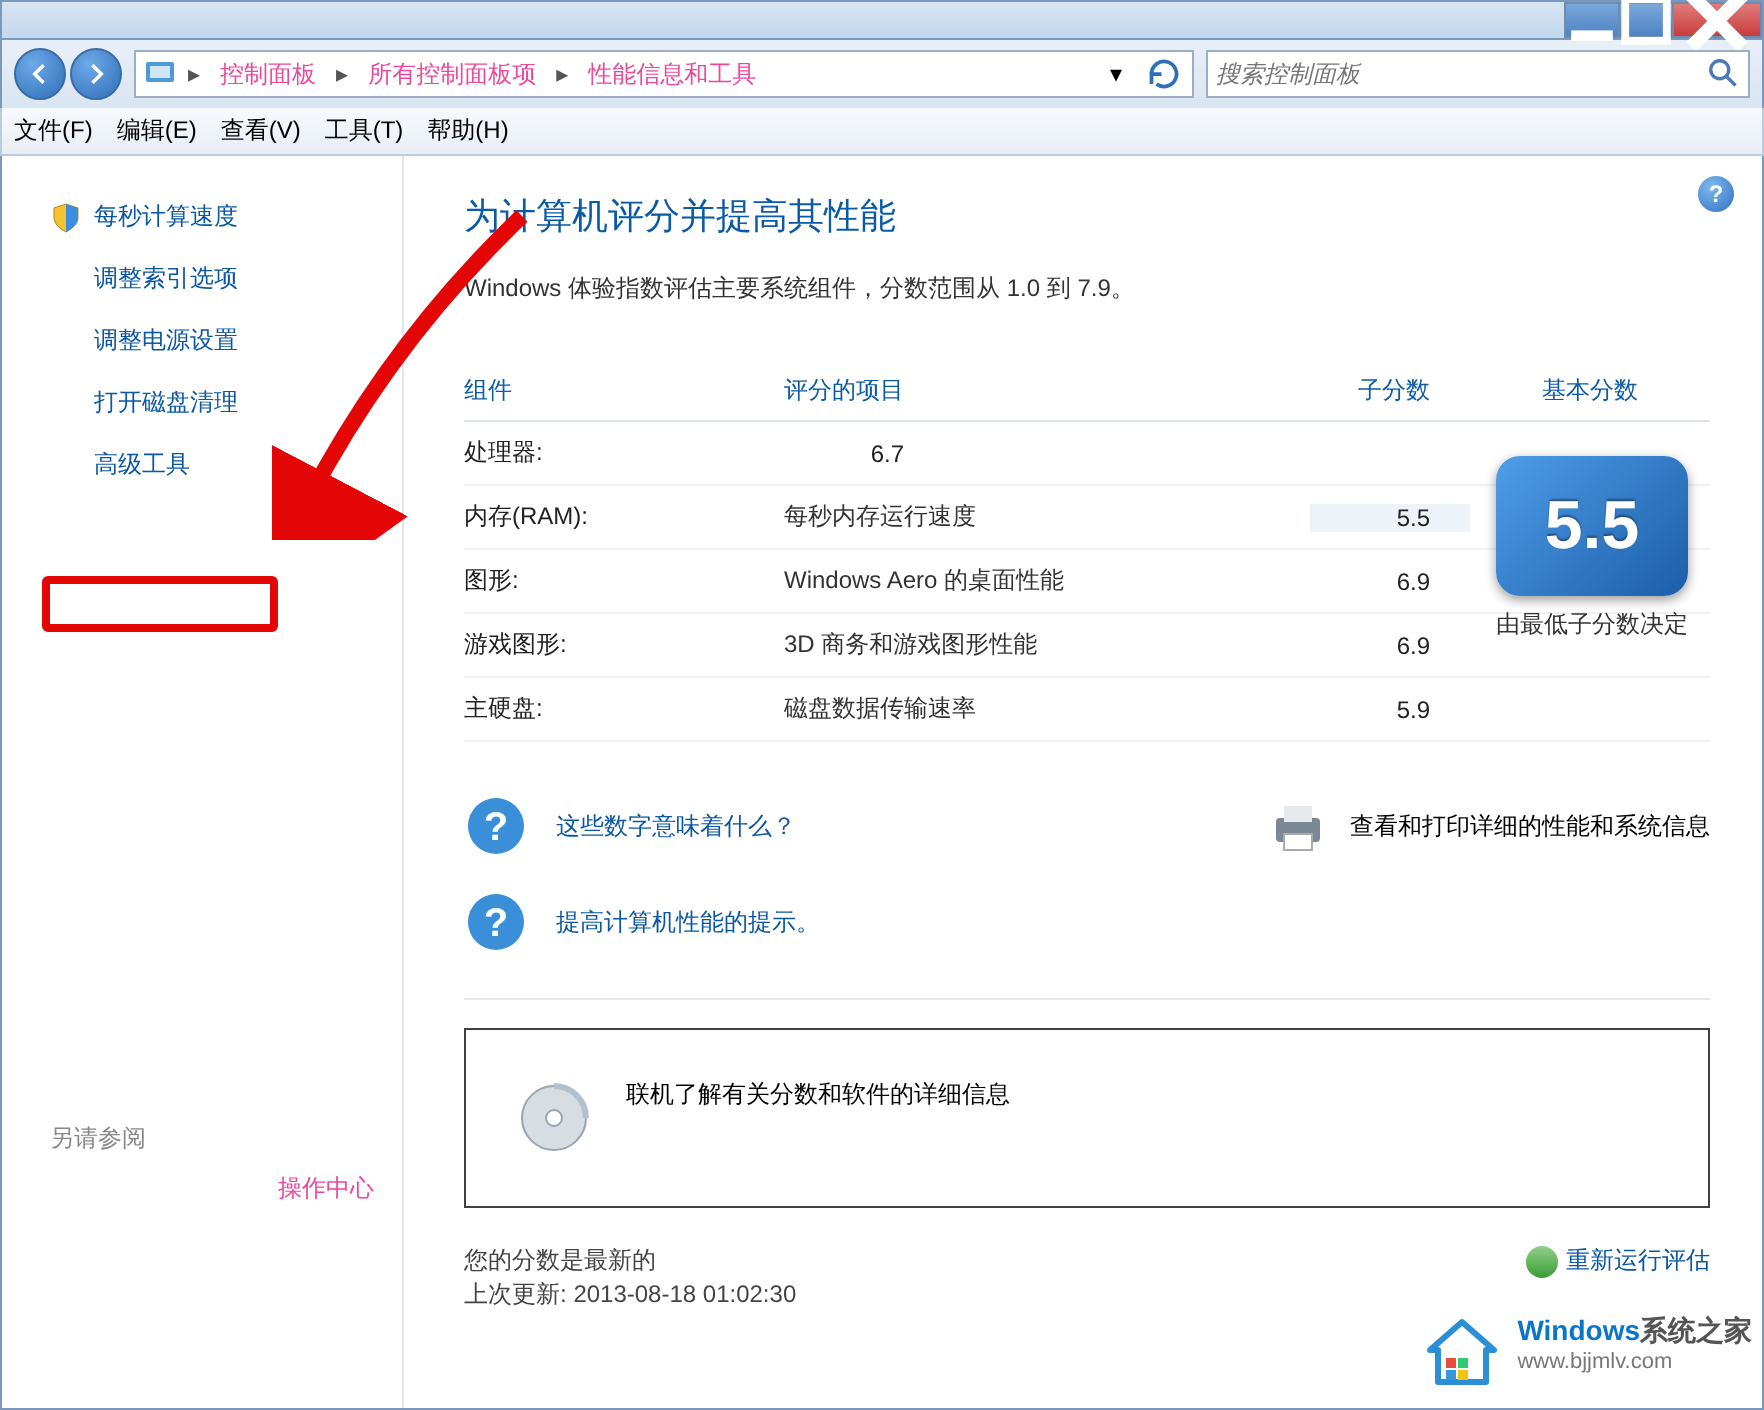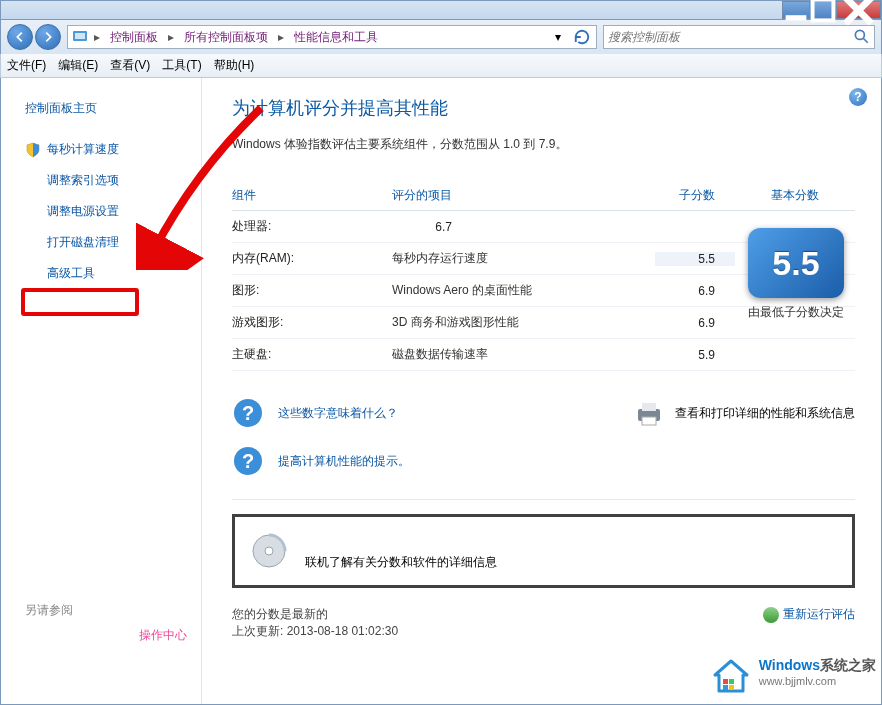--- a/index.html
+++ b/index.html
@@ -12,21 +12,21 @@
 .winbtn.min, .winbtn.max { background: linear-gradient(#79a8db,#4f83c4); }
 .winbtn.close { background: linear-gradient(#e07b7b,#c93c3c); width: 45px; }
 
 
 .addrrow { height: 34px; background: linear-gradient(#e9eff7,#d9e5f2); border-left:1px solid #7a99bd; border-right:1px solid #7a99bd; display: flex; align-items: center; padding: 0 6px; gap: 6px; }
 .navbtns { display: flex; gap: 2px; }
 .navbtn { width: 26px; height: 26px; border-radius: 50%; background: radial-gradient(circle at 35% 30%, #6ea9e8, #2f6fb8); border: 1px solid #3a6ca5; display:flex; align-items:center; justify-content:center; }
 .navbtn svg { width: 14px; height: 14px; }
 .addrbar { flex: 1; height: 24px; background: #fff; border: 1px solid #9daec1; display: flex; align-items: center; padding: 0 4px; gap: 4px; }
 .addr-icon { width: 16px; height: 16px; display:inline-flex; align-items:center; justify-content:center; }
-.crumb { color: #701a75; padding: 2px 4px; }
+.crumb { color: #ec4899; padding: 2px 4px; }
 .crumb-sep { color: #555; padding: 0 2px; }
 .addr-right { margin-left: auto; display:flex; gap:4px; align-items:center; }
 .addr-btn { width: 20px; height: 20px; display:flex; align-items:center; justify-content:center; }
 .searchbox { width: 272px; height: 24px; background: #fff; border: 1px solid #9daec1; display: flex; align-items: center; padding: 0 4px; }
 .searchbox input { border: none; outline: none; flex: 1; font-size: 12px; color: #888; font-style: italic; }
 .searchbox .sicon { width: 18px; color: #4a7ab8; }
 
 
 .menubar { height: 24px; background: linear-gradient(#f7fafd,#e8eef5); border:1px solid #bccbdc; border-top:none; display: flex; align-items: center; padding: 0 6px; gap: 12px; }
 .menubar span { cursor: default; }
@@ -67,21 +67,21 @@
 
 .linksection { margin-top:18px; }
 .linkitem { display:flex; align-items:center; gap:14px; padding:8px 0; }
 .linkitem .icon { width:32px; height:32px; display:flex; align-items:center; justify-content:center; }
 .linkitem a { color:#0b57a4; text-decoration:none; }
 .linkright { display:flex; align-items:center; gap:10px; }
 .two-col-links { display:flex; justify-content:space-between; align-items:center; }
 
 .divider { border:none; border-top:1px solid #e3e8ee; margin:14px 0; }
 
-.infobox { border:3px solid #404040; padding:14px; display:flex; align-items:flex-end; gap:16px; margin-top:8px; }
+.infobox { border:1px solid #404040; padding:24px; display:flex; align-items:flex-start; gap:16px; margin-top:8px; }
 .infobox .icon { width:40px; height:40px; }
 
 .footer { margin-top:18px; color:#444; }
 .footer .rerun { float:right; color:#0b57a4; display:flex; align-items:center; gap:4px; }
 .footer .rerun .ricon { width:16px; height:16px; border-radius:50%; background:linear-gradient(#8fd08a,#3c9b35); display:inline-block; }
 
 
 .arrow-svg { position:absolute; left:136px; top:100px; pointer-events:none; }
 
 
@@ -162,21 +162,20 @@
 <div class="menubar">
   <span>文件(F)</span>
   <span>编辑(E)</span>
   <span>查看(V)</span>
   <span>工具(T)</span>
   <span>帮助(H)</span>
 </div>
 
 <div class="mainarea">
   <div class="sidebar">
-    <a class="toplink">控制面板主页</a>
 
     <div class="linkrow">
       <span class="shield"><svg viewBox="0 0 16 16">
             <path d="M8 1 L14 3 V8 C14 12 8 15 8 15 C8 15 2 12 2 8 V3 Z" fill="#f4c430" stroke="#b8860b" stroke-width="0.5"></path>
             <path d="M8 1 L8 15 C8 15 14 12 14 8 V3 Z" fill="#3a8de0"></path>
           </svg></span>
       <span>每秒计算速度</span>
     </div>
     <div class="linkrow" style="padding-left:22px">
       <span>调整索引选项</span>

